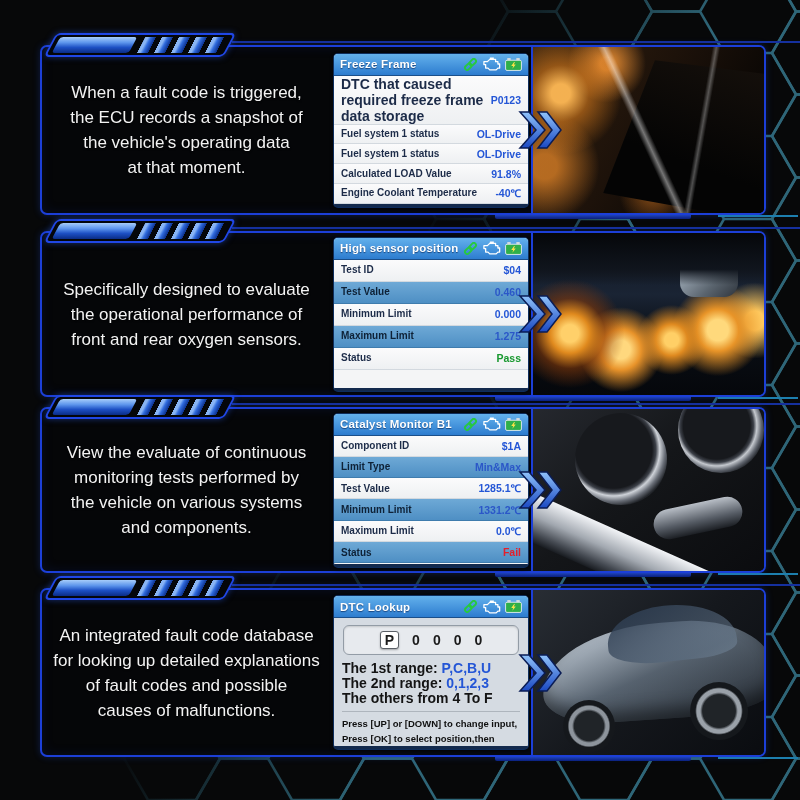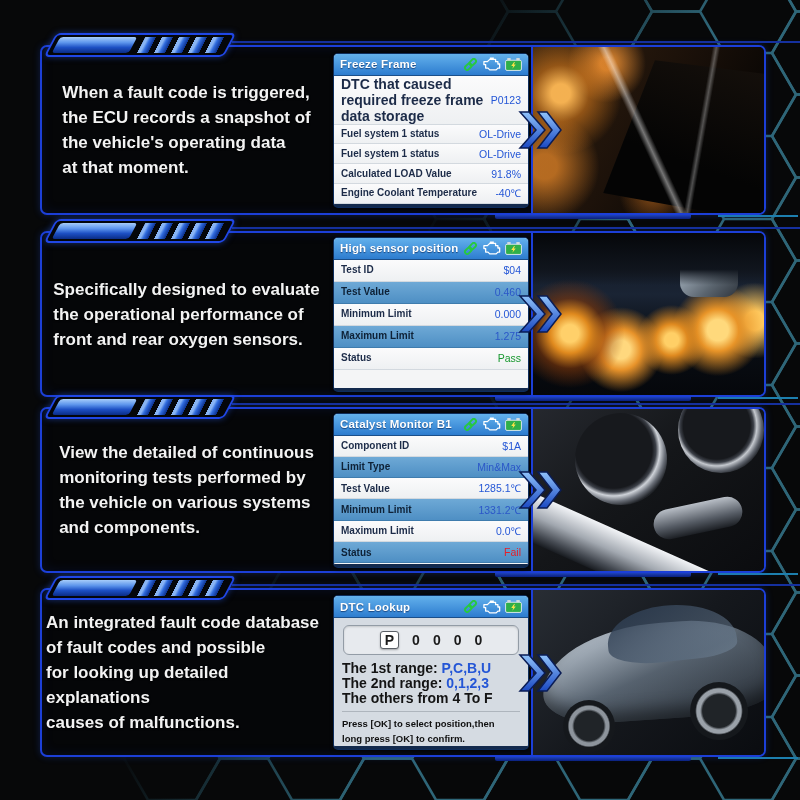--- a/index.html
+++ b/index.html
@@ -39,21 +39,21 @@
     border-radius:3px;
     background:linear-gradient(180deg,#a6ccfa 0%,#5d95ec 35%,#1d50c4 65%,#0a2c86 100%);}
   .deco::after{content:"";position:absolute;left:calc(44% + 12px);right:4px;top:2px;bottom:2px;
     background:repeating-linear-gradient(90deg,#88b4f4 0 3px,#2f6add 6px,#0c318e 11px,rgba(0,0,0,0) 11px,rgba(0,0,0,0) 17px);}
   .topline{position:absolute;left:192px;top:-4px;width:600px;height:2px;background:#15309e;z-index:3;}
   .bottombar{position:absolute;left:455px;bottom:-8px;width:196px;height:7px;border-radius:2px;
     background:linear-gradient(180deg,#2e5ae0,#0a1e7a);z-index:1;}
   .bottomline{position:absolute;right:-36px;bottom:-6px;width:80px;height:2px;background:#1d7fae;z-index:1;}
   
   .textcol{flex:1;display:flex;align-items:center;justify-content:center;padding:6px 4px;}
-  .desc{color:#f3f3f3;font-size:17px;line-height:25px;font-weight:700;
+  .desc{color:#f3f3f3;font-size:17px;line-height:25px;text-align:center;font-weight:400;
     text-shadow:0 1px 2px rgba(0,0,0,.8);}
   
   .screencol{width:200px;display:flex;align-items:center;justify-content:center;}
   .screen{width:194px;height:150px;border-radius:4px;overflow:hidden;background:#f4f5f6;
     box-shadow:0 0 0 1px #0e2d5c, 0 2px 4px rgba(0,0,0,.6);
     border-bottom:3px solid #132a4d;display:flex;flex-direction:column;}
   .shead{height:21px;flex:0 0 21px;display:flex;align-items:center;padding:0 6px;
     background:linear-gradient(180deg,#63b1ec,#2d7ccf);border-bottom:1px solid #1b4f8a;}
   .stitle{flex:1;color:#fff;font-size:11.5px;font-weight:bold;letter-spacing:.2px;
     text-shadow:0 1px 1px rgba(10,40,90,.7);white-space:nowrap;overflow:hidden;}
@@ -61,21 +61,21 @@
   .icons svg{display:block;}
   
   .sbody{flex:1;display:flex;flex-direction:column;background:#f4f5f6;}
   .row{flex:1;display:flex;align-items:center;padding:0 7px;
     background:linear-gradient(180deg,#fbfbfc,#eef0f2);
     border-bottom:1px solid #d3d9df;}
   .row.shaded{background:linear-gradient(180deg,#6ea9d6,#4e8fc4);border-bottom:1px solid #3f7cad;}
   .lbl{flex:1;font-size:10px;font-weight:bold;color:#1c2b48;line-height:1.15;padding-right:4px;}
   .row.shaded .lbl{color:#0e2136;}
   .lbl.small{font-size:14px;}
-  .val{font-size:10.5px;font-weight:normal;white-space:nowrap;}
+  .val{font-size:10.5px;font-weight:bold;white-space:nowrap;}
   .val.blue{color:#2456d6;}
   .row.shaded .val.blue{color:#2b57c8;}
   .val.green{color:#18982f;}
   .val.red{color:#e3202b;}
   .filler{flex:0 0 18px;background:#f4f5f6;}
   
   .lookup{flex:1;background:#d5dbe2;padding:6px 8px 4px;display:flex;flex-direction:column;}
   .dtcbox{flex:0 0 28px;margin:1px 1px 6px;background:#e7eaee;border:1px solid #939ca6;border-radius:6px;
     display:flex;align-items:center;justify-content:center;gap:13px;
     box-shadow:inset 0 1px 2px rgba(0,0,0,.15);}
@@ -320,21 +320,21 @@
     <div class="bottombar"></div>
     <div class="bottomline"></div>
   </div>
 
   <div class="section s2">
     <div class="topline"></div>
     <div class="deco"></div>
     <div class="panel">
       <div class="textcol">
         <div class="desc">
-            <div>View the detailed of continuous</div>
+            <div>View the evaluate of continuous</div>
             <div>monitoring tests performed by</div>
             <div>the vehicle on various systems</div>
             <div>and components.</div>
           </div>
       </div>
       <div class="screencol">
         <div class="screen">
           <div class="shead">
             <span class="stitle">Catalyst Monitor B1</span>
             <span class="icons">
@@ -404,22 +404,22 @@
     <div class="bottomline"></div>
   </div>
 
   <div class="section s3">
     <div class="topline"></div>
     <div class="deco"></div>
     <div class="panel">
       <div class="textcol">
         <div class="desc">
             <div>An integrated fault code database</div>
+            <div>for looking up detailed explanations</div>
             <div>of fault codes and possible</div>
-            <div>for looking up detailed explanations</div>
             <div>causes of malfunctions.</div>
           </div>
       </div>
       <div class="screencol">
         <div class="screen">
           <div class="shead">
             <span class="stitle">DTC Lookup</span>
             <span class="icons">
               <svg width="15" height="13" viewBox="0 0 24 20">
                 <g fill="none" stroke="#27c93f" stroke-width="3" transform="rotate(-45 12 10)">
@@ -447,20 +447,21 @@
                   <span class="dtcchar">0</span>
                   <span class="dtcchar">0</span>
                 </div>
                 <div class="ranges">
                   <div><span>The 1st range: </span><span class="hl">P,C,B,U</span></div>
                   <div><span>The 2nd range: </span><span class="hl">0,1,2,3</span></div>
                   <div><span>The others from 4 To F</span></div>
                 </div>
                 <div class="lkdiv"></div>
                 <div class="instr">
+                  <div>Press [UP] or [DOWN] to change input,</div>
                   <div>Press [OK] to select position,then</div>
                   <div>long press [OK] to confirm.</div>
                 </div>
               </div>
             </div>
         </div>
       </div>
       <svg class="chev" width="44" height="40" viewBox="0 0 44 40">
         <defs>
             <linearGradient id="cg" x1="0" y1="0" x2="0" y2="1">

